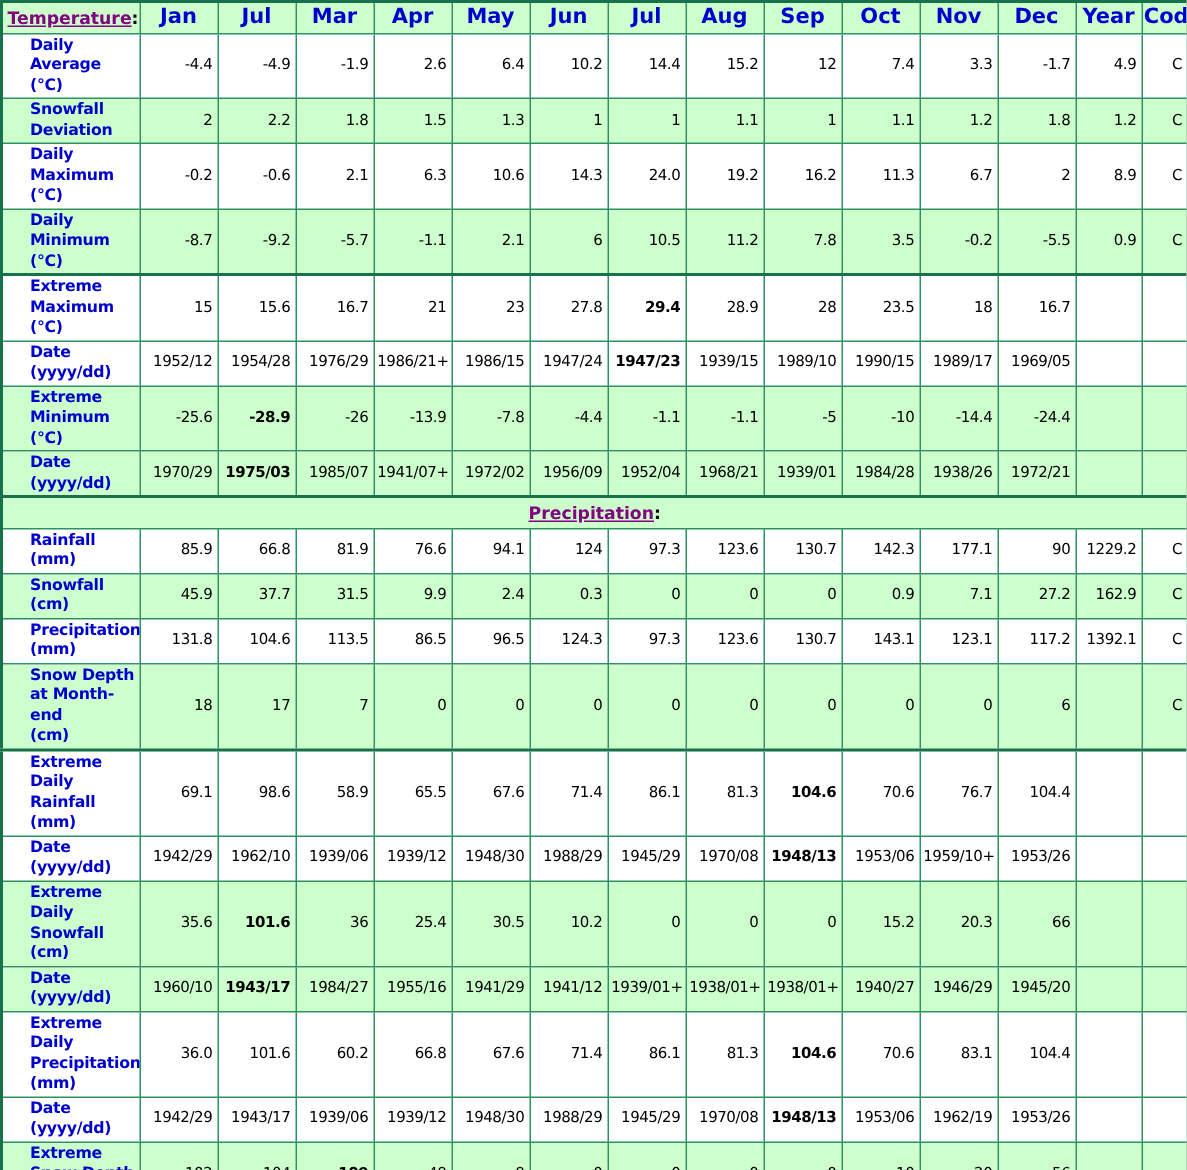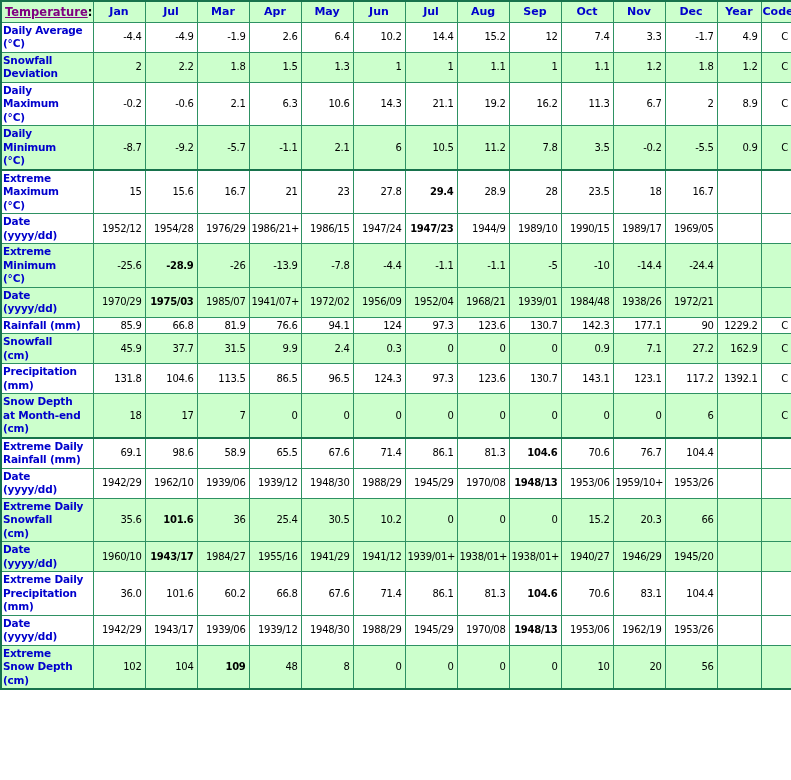--- a/index.html
+++ b/index.html
@@ -18,24 +18,24 @@
     line-height:13.5px;
     vertical-align:middle;
     overflow:hidden;
   }
   tr.bg-green td{background:var(--green);}
   tr.bg-white td{background:var(--white);}
   tr.thick-top td{border-top:2px solid var(--dark);}
   td.label{
     color:var(--blue); font-weight:bold; font-size:10.5px;
     letter-spacing:-0.2px; text-align:left; white-space:pre-line;
-    padding-left:1px;
+    padding-left:18px;
   }
   td.month-hdr,td.year-hdr,td.code-hdr{
-    color:var(--blue); font-weight:bold; font-size:11px; text-align:center;
+    color:var(--blue); font-weight:bold; font-size:14px; text-align:center;
     padding:3px 1px;
   }
   td.section-cell{ text-align:center; padding:2px 3px; }
   a.section-link{
     color:var(--purple); font-weight:bold; font-size:11.5px;
     text-decoration:underline; cursor:pointer;
   }
   span.section-colon{ color:#000; font-weight:bold; font-size:11.5px; }
   td.data{
     font-size:10px; letter-spacing:-0.3px; text-align:right; color:#000;
@@ -121,21 +121,21 @@
       <tr class="bg-white">
         <td class="label">Daily
 Maximum
 (°C)</td>
         <td class="data">-0.2</td>
         <td class="data">-0.6</td>
         <td class="data">2.1</td>
         <td class="data">6.3</td>
         <td class="data">10.6</td>
         <td class="data">14.3</td>
-        <td class="data">21.1</td>
+        <td class="data">24.0</td>
         <td class="data">19.2</td>
         <td class="data">16.2</td>
         <td class="data">11.3</td>
         <td class="data">6.7</td>
         <td class="data">2</td>
         <td class="data">8.9</td>
         <td class="data">C</td>
       </tr>
       <tr class="bg-green">
         <td class="label">Daily
@@ -178,21 +178,21 @@
       <tr class="bg-white">
         <td class="label">Date
 (yyyy/dd)</td>
         <td class="data">1952/12</td>
         <td class="data">1954/28</td>
         <td class="data">1976/29</td>
         <td class="data">1986/21+</td>
         <td class="data">1986/15</td>
         <td class="data">1947/24</td>
         <td class="data bold">1947/23</td>
-        <td class="data">1944/9</td>
+        <td class="data">1939/15</td>
         <td class="data">1989/10</td>
         <td class="data">1990/15</td>
         <td class="data">1989/17</td>
         <td class="data">1969/05</td>
         <td class="data"></td>
         <td class="data"></td>
       </tr>
       <tr class="bg-green">
         <td class="label">Extreme
 Minimum
@@ -217,25 +217,28 @@
 (yyyy/dd)</td>
         <td class="data">1970/29</td>
         <td class="data bold">1975/03</td>
         <td class="data">1985/07</td>
         <td class="data">1941/07+</td>
         <td class="data">1972/02</td>
         <td class="data">1956/09</td>
         <td class="data">1952/04</td>
         <td class="data">1968/21</td>
         <td class="data">1939/01</td>
-        <td class="data">1984/48</td>
+        <td class="data">1984/28</td>
         <td class="data">1938/26</td>
         <td class="data">1972/21</td>
         <td class="data"></td>
         <td class="data"></td>
+      </tr>
+      <tr class="bg-green thick-top">
+        <td class="section-cell" colspan="15"><a class="section-link">Precipitation</a><span class="section-colon">:</span></td>
       </tr>
       <tr class="bg-white">
         <td class="label">Rainfall (mm)</td>
         <td class="data">85.9</td>
         <td class="data">66.8</td>
         <td class="data">81.9</td>
         <td class="data">76.6</td>
         <td class="data">94.1</td>
         <td class="data">124</td>
         <td class="data">97.3</td>

